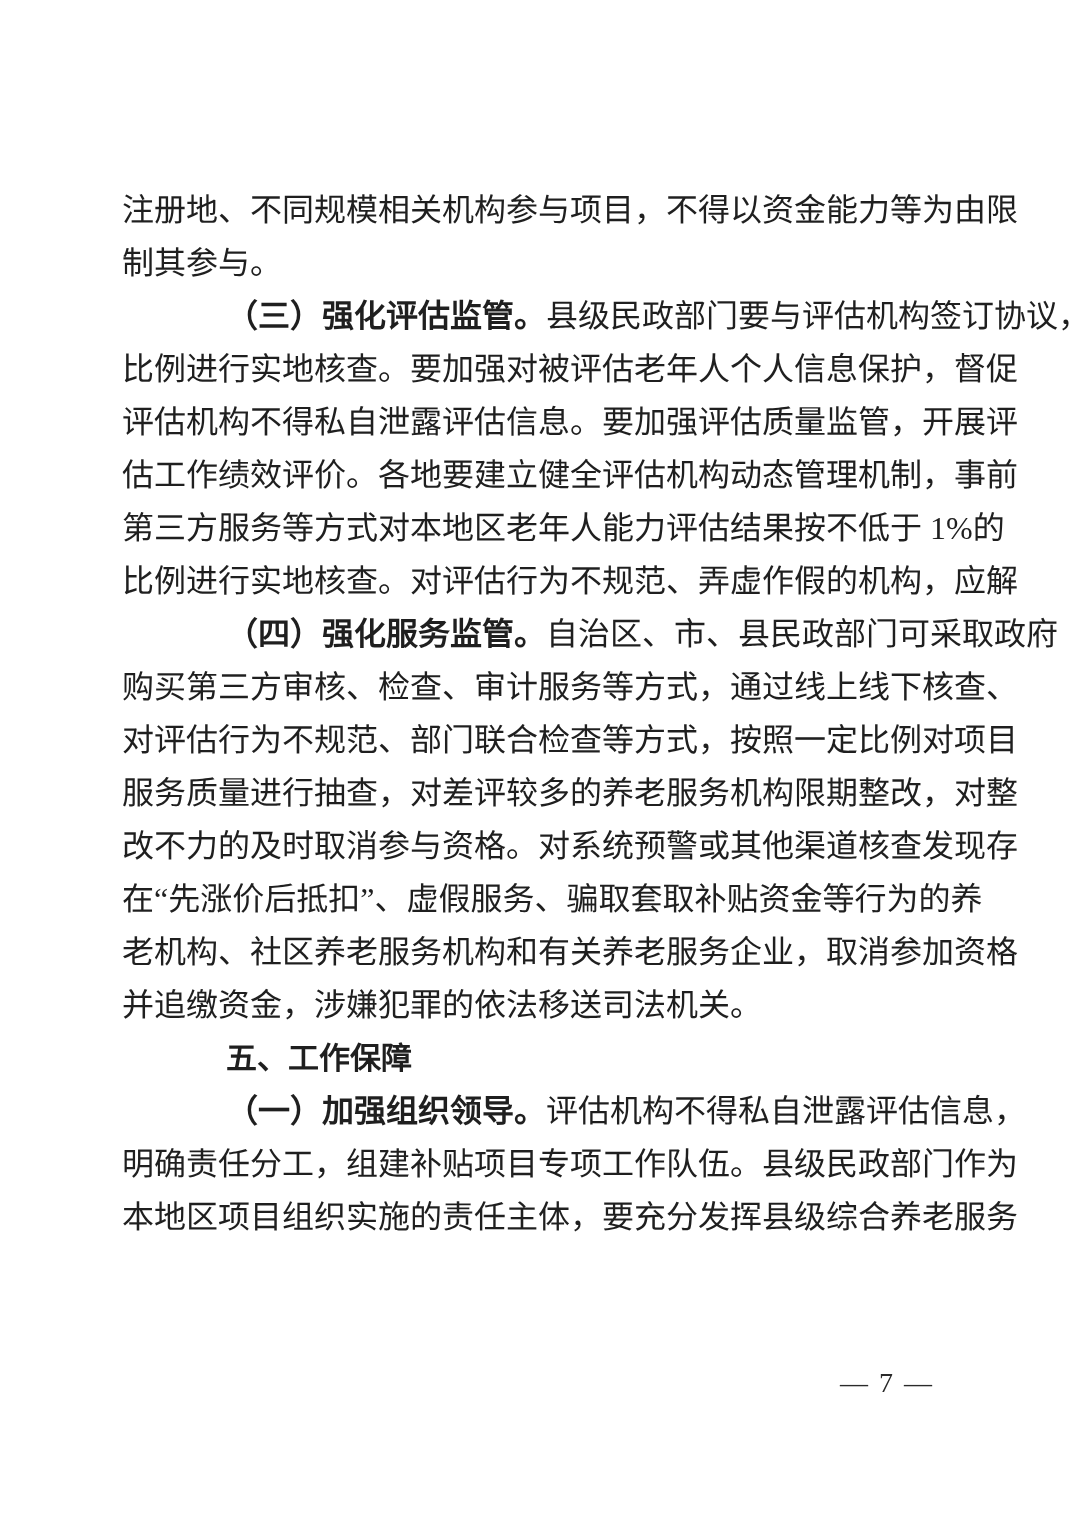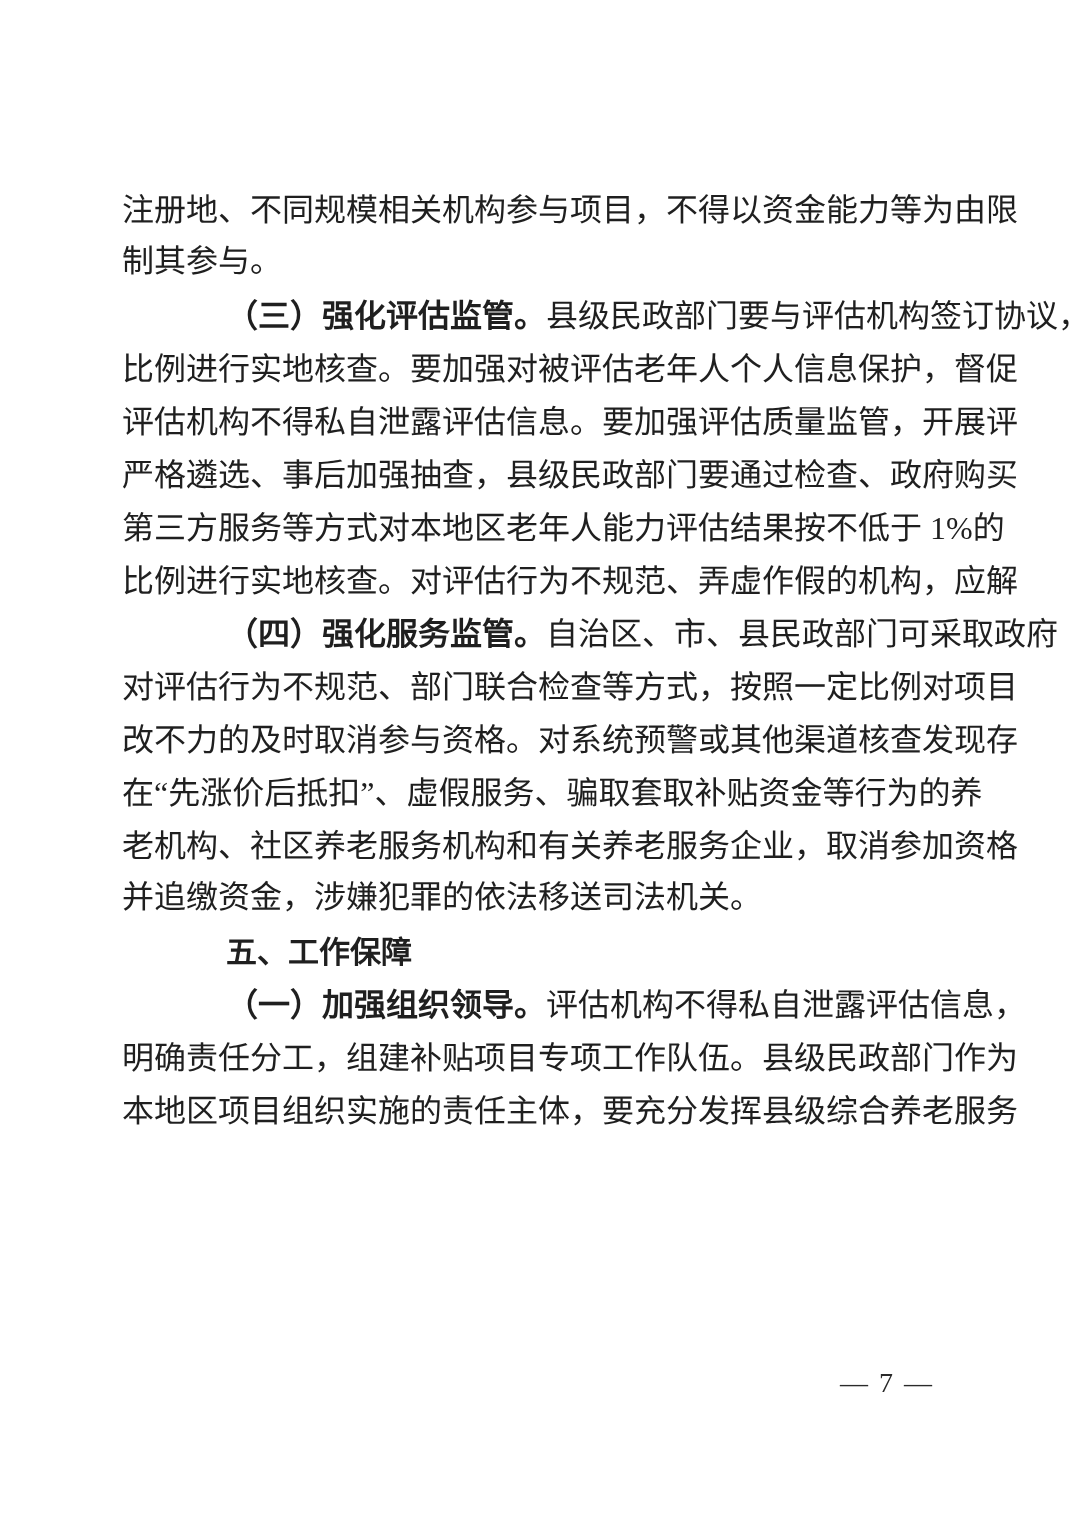--- a/index.html
+++ b/index.html
@@ -28,21 +28,20 @@
     font-size: 32px;
     letter-spacing: 0px;
     text-align: justify;
     text-align-last: justify;
     white-space: nowrap;
     overflow: visible;
   }
   .line.flush {
     text-align: left;
     text-align-last: left;
-    font-family: Liberation Mono, monospace;
   }
   .line.indent {
     padding-left: 60px;
   }
   .line .seg-bold {
     font-weight: 700;
     margin-left: 44px;
   }
   .line.heading {
     font-family: "Liberation Sans", "DejaVu Sans", sans-serif;
@@ -63,25 +62,27 @@
 </head>
 <body>
 
 <div class="page">
   <div class="content" id="doc-content">
       <div class="line"><span class="seg">注册地、不同规模相关机构参与项目，不得以资金能力等为由限</span></div>
       <div class="line flush"><span class="seg">制其参与。</span></div>
       <div class="line indent"><span class="seg-bold">（三）强化评估监管。</span><span class="seg">县级民政部门要与评估机构签订协议，</span></div>
       <div class="line"><span class="seg">比例进行实地核查。要加强对被评估老年人个人信息保护，督促</span></div>
       <div class="line"><span class="seg">评估机构不得私自泄露评估信息。要加强评估质量监管，开展评</span></div>
-      <div class="line"><span class="seg">严格遴选、事后加强抽查，县级民政部门要通过检查、政府购买</span></div>
+      <div class="line"><span class="seg">估工作绩效评价。各地要建立健全评估机构动态管理机制，事前</span></div>
       <div class="line"><span class="seg">第三方服务等方式对本地区老年人能力评估结果按不低于 1%的</span></div>
       <div class="line"><span class="seg">比例进行实地核查。对评估行为不规范、弄虚作假的机构，应解</span></div>
       <div class="line indent"><span class="seg-bold">（四）强化服务监管。</span><span class="seg">自治区、市、县民政部门可采取政府</span></div>
+      <div class="line"><span class="seg">购买第三方审核、检查、审计服务等方式，通过线上线下核查、</span></div>
       <div class="line"><span class="seg">对评估行为不规范、部门联合检查等方式，按照一定比例对项目</span></div>
+      <div class="line"><span class="seg">服务质量进行抽查，对差评较多的养老服务机构限期整改，对整</span></div>
       <div class="line"><span class="seg">改不力的及时取消参与资格。对系统预警或其他渠道核查发现存</span></div>
       <div class="line"><span class="seg">在“先涨价后抵扣”、虚假服务、骗取套取补贴资金等行为的养</span></div>
       <div class="line"><span class="seg">老机构、社区养老服务机构和有关养老服务企业，取消参加资格</span></div>
       <div class="line flush"><span class="seg">并追缴资金，涉嫌犯罪的依法移送司法机关。</span></div>
       <div class="line indent flush heading"><span class="seg-bold">五、工作保障</span></div>
       <div class="line indent"><span class="seg-bold">（一）加强组织领导。</span><span class="seg">评估机构不得私自泄露评估信息，</span></div>
       <div class="line"><span class="seg">明确责任分工，组建补贴项目专项工作队伍。县级民政部门作为</span></div>
       <div class="line"><span class="seg">本地区项目组织实施的责任主体，要充分发挥县级综合养老服务</span></div>
     </div>
   <div class="footer">— 7 —</div>

